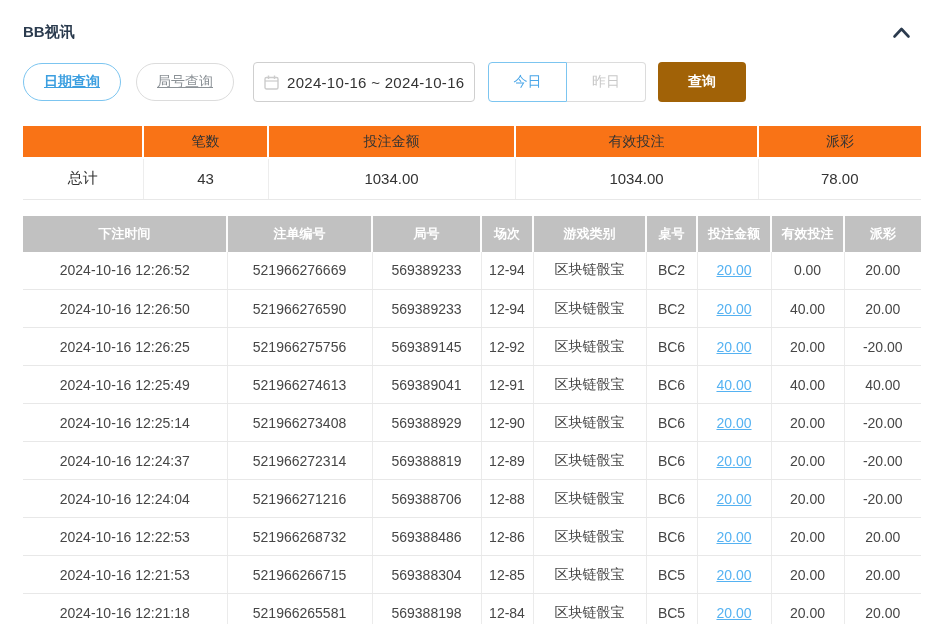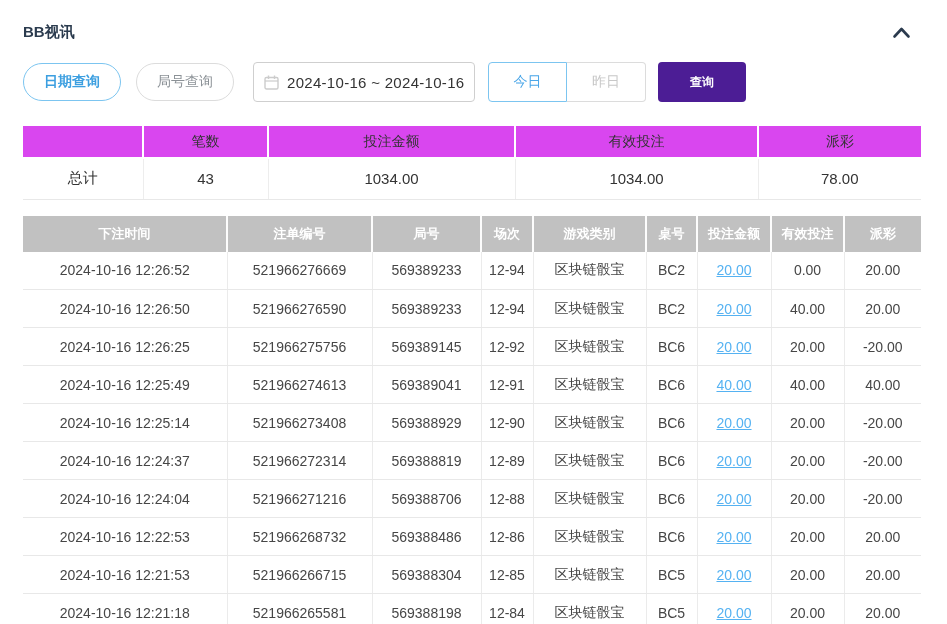--- a/index.html
+++ b/index.html
@@ -9,43 +9,43 @@
 
   
   .panel-header { display: flex; align-items: center; justify-content: space-between; height: 20px; }
   .panel-title { font-size: 15px; font-weight: bold; color: #2b3b4e; }
   .collapse-btn { cursor: pointer; display: inline-flex; align-items: center; padding-right: 10px; }
 
   
   .filter-row { display: flex; align-items: center; margin-top: 20px; height: 40px; }
   button { font-family: inherit; background: #fff; cursor: pointer; }
   .pill { height: 38px; padding: 0 20px; border-radius: 19px; border: 1px solid #dcdcdc;
-          font-size: 14px; color: #8b9196; }
+          font-size: 14px; color: #8b9196; text-decoration: underline; }
   .pill.active { border: 1px solid #7cc5f0; color: #3c9fe0; font-weight: bold; }
   .pill + .pill { margin-left: 15px; }
   .date-input { margin-left: 19px; width: 222px; height: 40px; border: 1px solid #cfcfcf;
                 border-radius: 4px; display: flex; align-items: center; padding: 4px 10px; cursor: pointer; }
   .date-input .cal { display: inline-flex; margin-right: 8px; }
   .date-text { font-size: 15px; color: #333; letter-spacing: 0.3px; white-space: nowrap; }
   .segment { margin-left: 13px; display: inline-flex; height: 40px; align-items: center; }
   .seg { width: 79px; height: 40px; border: 1px solid #dcdcdc; border-left-width: 0;
          background: #fff; font-size: 14px; color: #c8c8c8; }
   .seg:first-child { border-left-width: 1px; border-radius: 4px 0 0 4px; }
   .seg:last-child { border-radius: 0 4px 4px 0; }
   .seg.active { border: 1px solid #7cc5f0; color: #4aa6e8; }
   .search-btn { margin-left: 12px; width: 88px; height: 40px; border: none; border-radius: 4px;
-                background: #4c1d95; color: #fff; font-size: 12px; font-weight: bold; }
+                background: #a16207; color: #fff; font-size: 14px; font-weight: bold; }
 
   
   table { border-collapse: collapse; table-layout: fixed; width: 898px; }
   th, td { text-align: center; overflow: hidden; white-space: nowrap; }
 
   
   .summary-table { margin-top: 24px; }
-  .summary-table th { height: 32px; background: #d946ef; color: #333; font-size: 14px;
+  .summary-table th { height: 32px; background: #f97316; color: #333; font-size: 14px;
                       font-weight: normal; border-right: 2px solid #fff; border-bottom: 2px solid #fff; }
   .summary-table th:last-child { border-right: none; }
   .summary-table td { height: 41px; font-size: 15px; color: #333;
                       border-right: 1px solid #ededed; border-bottom: 1px solid #e8e8e8; }
   .summary-table td:last-child { border-right: none; }
 
   
   .records-table { margin-top: 16px; }
   .records-table th { height: 36px; background: #c1c1c1; color: #fff; font-size: 13px;
                       font-weight: bold; border-right: 2px solid #fdfdfd; }

